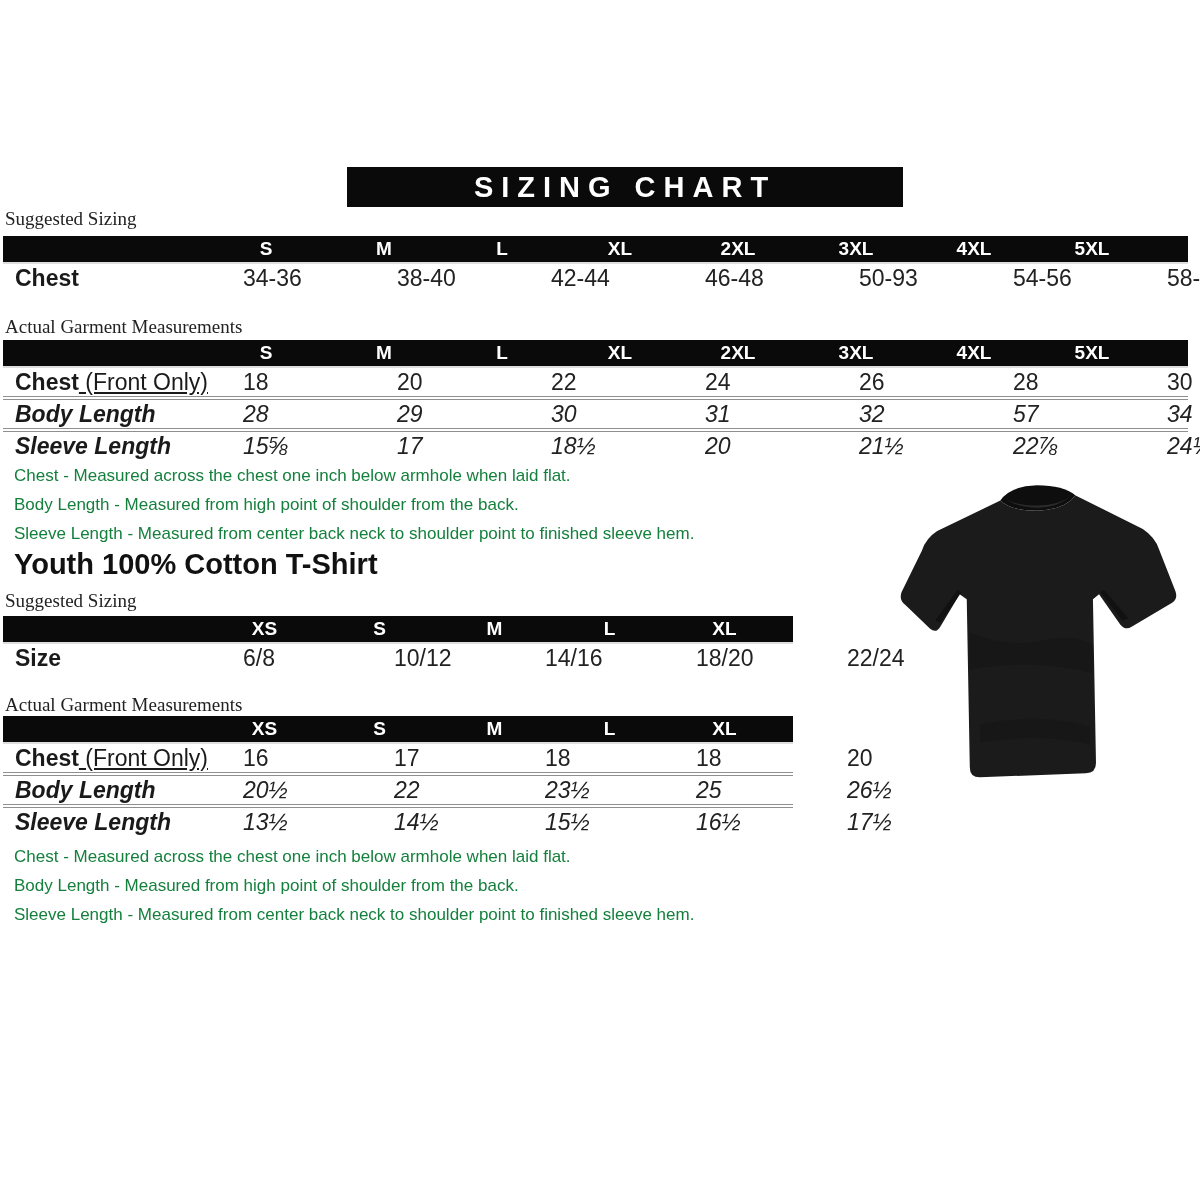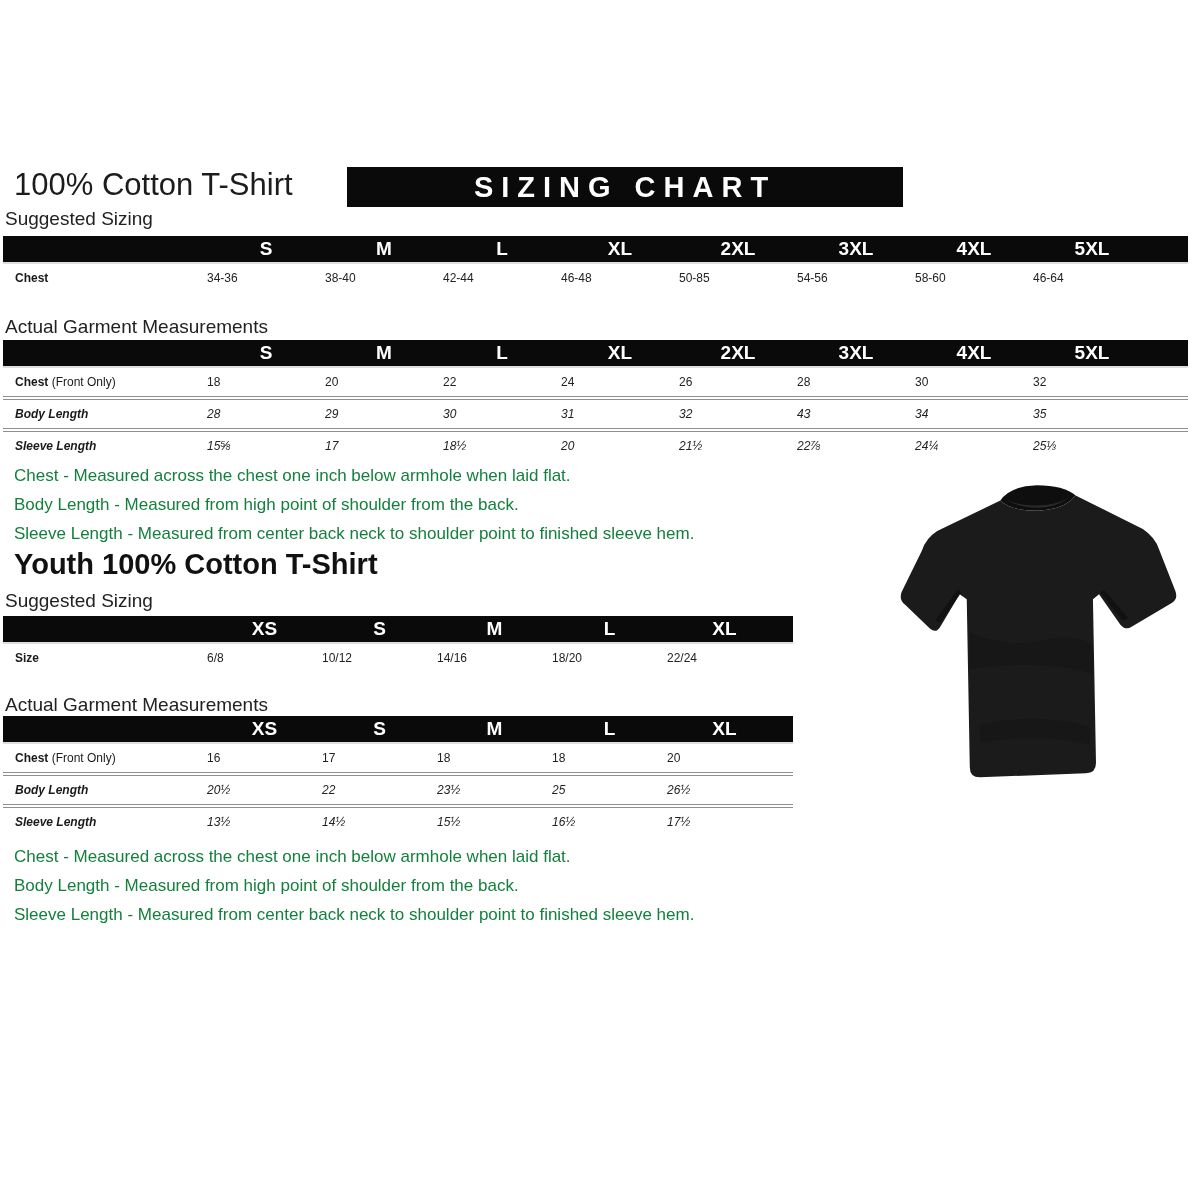--- a/index.html
+++ b/index.html
@@ -10,50 +10,49 @@
   
   .page-title{
     position:absolute;left:14px;top:167px;font-size:31px;font-weight:400;
     color:#1c1c1c;white-space:nowrap;
   }
   .banner{
     position:absolute;left:347px;top:167px;width:556px;height:40px;background:#0a0a0a;
     color:#ffffff;display:flex;align-items:center;justify-content:center;
     font-size:29px;font-weight:700;letter-spacing:8px;
   }
-  .section-label{position:absolute;font-size:19px;color:#222;white-space:nowrap;}
+  .section-label{position:absolute;font-size:19px;color:#222;white-space:nowrap;font-family:Liberation Serif, serif;}
   .notes{position:absolute;font-size:17px;color:#15803d;line-height:29px;}
   .youth-title{position:absolute;left:14px;top:548px;font-size:29px;font-weight:700;color:#111;white-space:nowrap;}
 
   
   .tbl{position:absolute;left:3px;}
   .tbl.adult{width:1185px;}
   .tbl.youth{width:790px;}
   .thead{
     display:grid;height:26px;align-items:center;background:#0a0a0a;
     border-bottom:2px solid #dedede;
   }
   .adult .thead,.adult .trow{grid-template-columns:204px repeat(8,118px);}
   .youth .thead,.youth .trow{grid-template-columns:204px repeat(5,115px);}
   .thead .col{color:#fff;font-weight:700;font-size:19px;text-align:center;}
-  .trow{display:grid;height:28px;align-items:center;font-size:12px;}
+  .trow{display:grid;height:28px;align-items:center;font-size:23px;gap:36px;}
   .trow .lbl{padding-left:12px;font-weight:700;white-space:nowrap;}
-  .trow .lbl .suffix{font-weight:400;}
+  .trow .lbl .suffix{font-weight:400;text-decoration:underline;}
   .trow .val{text-align:left;color:#222;}
   .dsep{border-top:4px double #8f8f8f;font-style:italic;}
 
   
   .tshirt-wrap{position:absolute;left:886px;top:470px;width:306px;height:346px;}
 </style>
 </head>
 <body>
 
 <div class="page">
 
-  <div class="page-title">100% Cotton T-Shirt</div>
   <div class="banner">
     <span>SIZING CHART</span>
   </div>
 
   <div class="section-label" style="left:5px;top:208px;">Suggested Sizing</div>
 
   <div class="tbl adult" style="top:236px;">
     <div class="thead">
       <span class="col"></span>
       <span class="col">S</span>
@@ -64,21 +63,21 @@
       <span class="col">3XL</span>
       <span class="col">4XL</span>
       <span class="col">5XL</span>
     </div>
     <div class="trow">
       <span class="lbl">Chest</span>
       <span class="val">34-36</span>
       <span class="val">38-40</span>
       <span class="val">42-44</span>
       <span class="val">46-48</span>
-      <span class="val">50-85</span>
+      <span class="val">50-93</span>
       <span class="val">54-56</span>
       <span class="val">58-60</span>
       <span class="val">46-64</span>
     </div>
   </div>
 
   <div class="section-label" style="left:5px;top:316px;">Actual Garment Measurements</div>
 
   <div class="tbl adult" style="top:340px;">
     <div class="thead">
@@ -103,21 +102,21 @@
       <span class="val">30</span>
       <span class="val">32</span>
     </div>
     <div class="trow dsep">
       <span class="lbl"><span>Body Length</span><span class="suffix"></span></span>
       <span class="val">28</span>
       <span class="val">29</span>
       <span class="val">30</span>
       <span class="val">31</span>
       <span class="val">32</span>
-      <span class="val">43</span>
+      <span class="val">57</span>
       <span class="val">34</span>
       <span class="val">35</span>
     </div>
     <div class="trow dsep">
       <span class="lbl"><span>Sleeve Length</span><span class="suffix"></span></span>
       <span class="val">15⅝</span>
       <span class="val">17</span>
       <span class="val">18½</span>
       <span class="val">20</span>
       <span class="val">21½</span>

